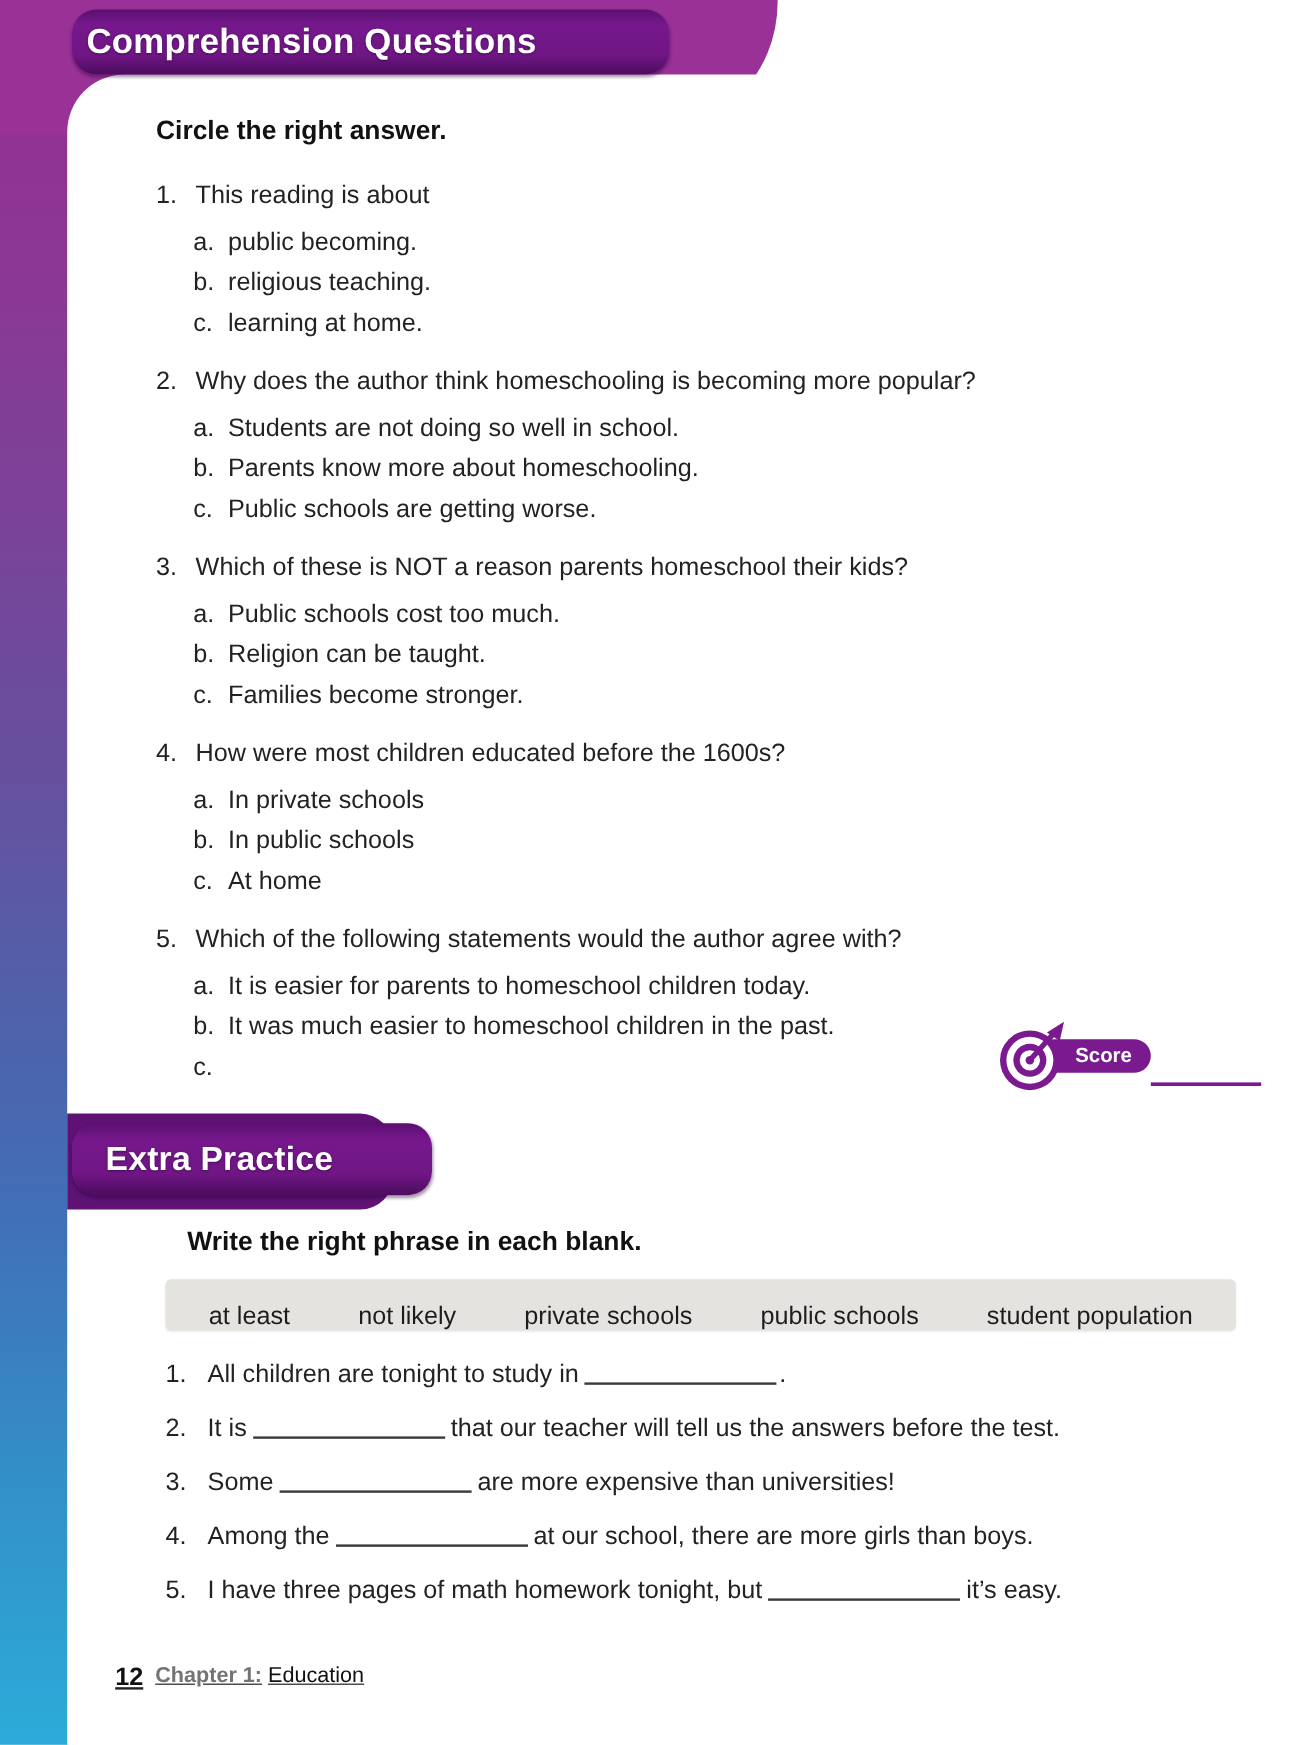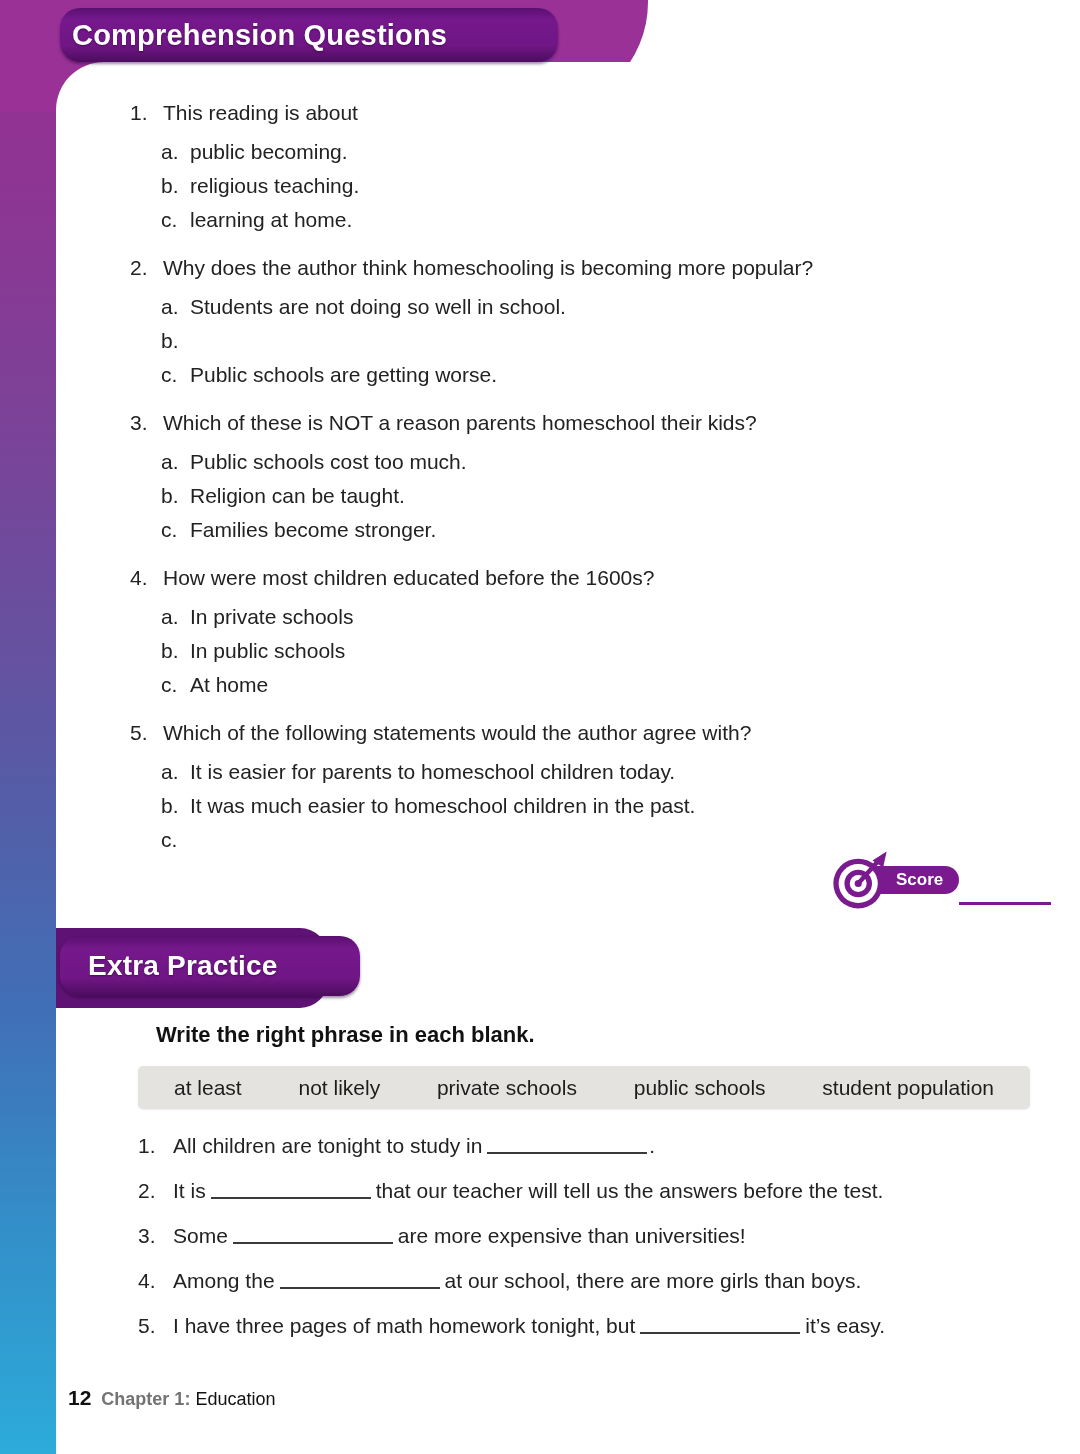--- a/index.html
+++ b/index.html
@@ -101,58 +101,60 @@
   .section-ep {
     position: absolute; left: 56px; top: 1002px; right: 0;
     padding: 20px 50px 0 82px;
     z-index: 3;
   }
   .section-ep .instruction { margin-bottom: 18px; margin-left: 18px; }
   .word-bank {
     background: #e5e3e0;
     border-radius: 5px;
     height: 43px;
-    display: flex; align-items: center; justify-content: space-between;
+    display: flex; align-items: flex-end; justify-content: space-between;
     padding: 0 36px;
     font-size: 21px; color: #1d1d1d;
     box-shadow: 0 1px 2px rgba(0,0,0,0.08);
     margin-bottom: 24px;
   }
   .fill-item { display: flex; flex-wrap: wrap; align-items: baseline; font-size: 21px; line-height: 26px; margin-bottom: 19px; }
   .f-num { width: 35px; flex: 0 0 35px; }
   .blank {
     display: inline-block; width: 160px; height: 2px;
     border-bottom: 2px solid #3a3a3a;
     margin: 0 5px; align-self: flex-end; transform: translateY(-5px);
   }
   .f-after.tight { margin-left: -3px; }
 
   
   .footer {
-    position: absolute; left: 68px; top: 1386px;
-    display: flex; align-items: flex-end; gap: 10px;
+    position: absolute; left: 96px; top: 1386px;
+    display: flex; align-items: flex-start; gap: 10px;
     z-index: 3;
+    text-decoration: underline;
   }
   .footer .pg { font-size: 21px; font-weight: bold; color: #111; }
   .footer .ch { font-size: 18px; font-weight: bold; color: #737373; }
   .footer .ch-title { font-size: 18px; color: #111; margin-left: -5px; }
 </style>
 </head>
 <body>
 
 <div class="left-strip"></div>
 <div class="top-blob"></div>
 <div class="panel-main"></div>
 <div class="gap-patch"></div>
 
 <div class="banner banner-comp">
   <span>Comprehension Questions</span>
 </div>
 
 <section class="section-comp">
+  <div class="instruction">Circle the right answer.</div>
 
   <div class="question">
     <div class="q-line">
       <span class="q-num">1.</span>
       <span class="q-text">This reading is about</span>
     </div>
     <div class="options">
       <div class="option">
         <span class="opt-letter">a.</span>
         <span class="opt-text">public becoming.</span>
@@ -173,20 +175,21 @@
       <span class="q-num">2.</span>
       <span class="q-text">Why does the author think homeschooling is becoming more popular?</span>
     </div>
     <div class="options">
       <div class="option">
         <span class="opt-letter">a.</span>
         <span class="opt-text">Students are not doing so well in school.</span>
       </div>
       <div class="option">
         <span class="opt-letter">b.</span>
+        <span class="opt-text">Parents know more about homeschooling.</span>
       </div>
       <div class="option">
         <span class="opt-letter">c.</span>
         <span class="opt-text">Public schools are getting worse.</span>
       </div>
     </div>
   </div>
 
   <div class="question">
     <div class="q-line">

